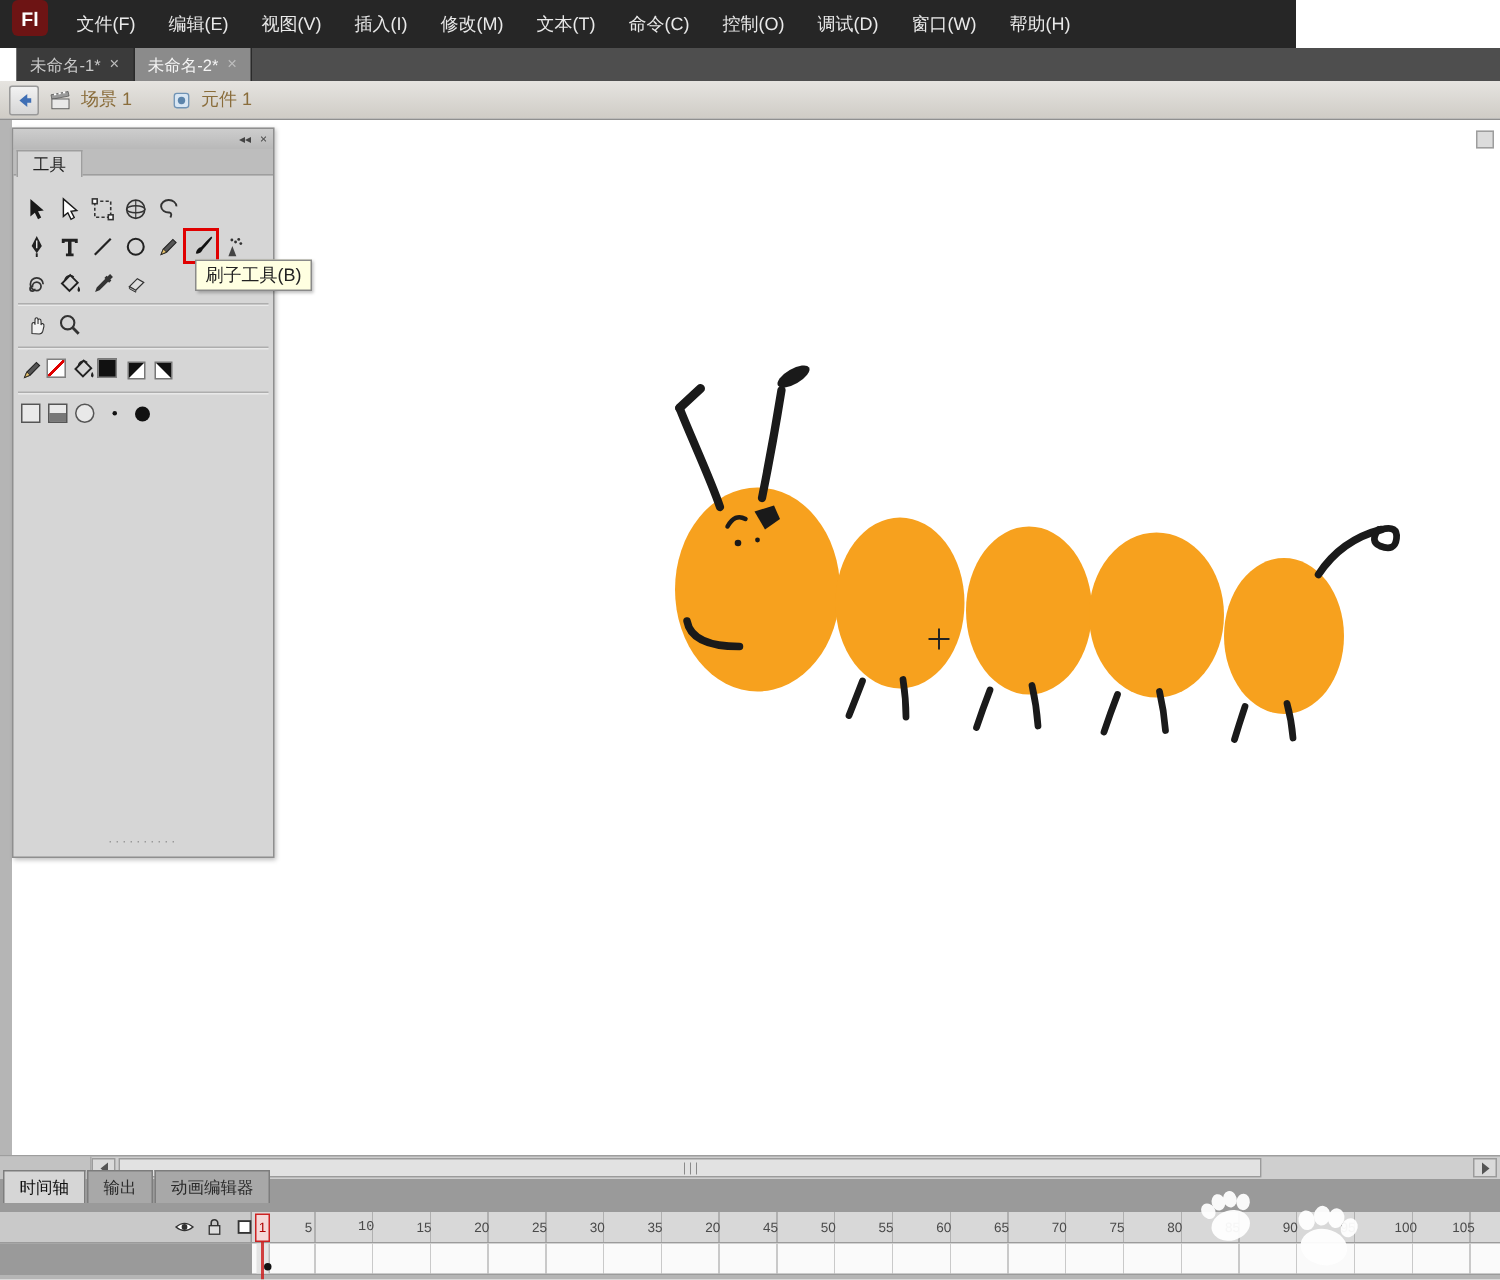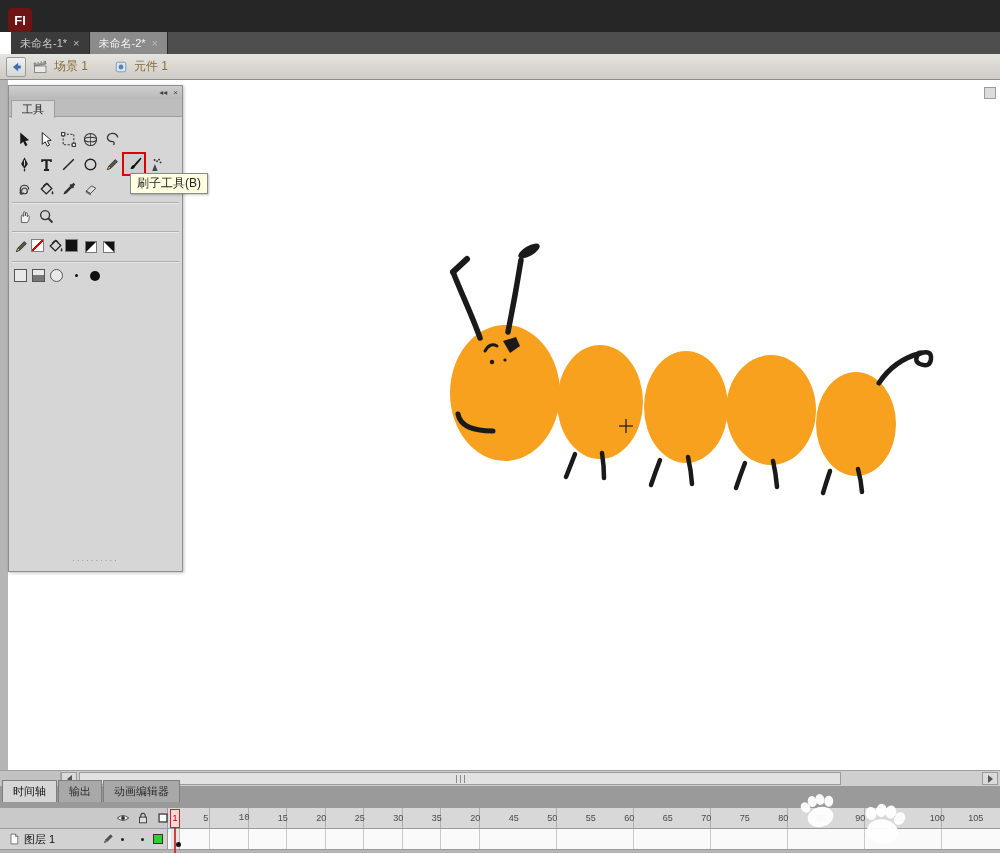--- a/index.html
+++ b/index.html
@@ -1,20 +1,20 @@
 <!DOCTYPE html>
 <html style="--body_orange: #F7A11E; --ink: #1A1A1A; --highlight_red: #E00000; --playhead_red: #CC2222; --layer_green: #33CC33; --tooltip_bg: #FFFFE1;"><head>
 <meta charset="utf-8">
 <style>
   html,body{margin:0;padding:0;}
   body{width:1000px;height:853px;position:relative;overflow:hidden;background:#fff;
        font-family:"Liberation Sans","DejaVu Sans",sans-serif;-webkit-font-smoothing:antialiased;}
 
   
-  .menu-bar{position:absolute;left:0;top:0;width:1000px;height:32px;background:#262626;display:flex;align-items:flex-end;}
+  .menu-bar{position:absolute;left:0;top:0;width:864px;height:32px;background:#262626;display:flex;align-items:flex-start;}
   .logo{width:24px;height:24px;margin:0 8px 0 8px;background:#6d1414;color:#fff;border-radius:4px;
         font-weight:bold;font-size:13px;display:flex;align-items:center;justify-content:center;}
   .menus{display:flex;align-items:center;height:100%;}
   .menu-item{color:#e9e9e9;font-size:12px;padding:0 11px;line-height:32px;cursor:default;}
 
   
   .doc-tabs{position:absolute;left:0;top:32px;width:1000px;height:22px;background:#4e4e4e;display:flex;margin-left:11px;}
   .doc-tab{display:flex;align-items:center;gap:6px;padding:0 9px;font-size:11px;background:#3b3b3b;color:#c9c9c9;
            border-right:1px solid #2a2a2a;}
   .doc-tab.active{background:#8b8b8b;color:#f4f4f4;}
@@ -209,20 +209,33 @@
     <symbol id="s-back-arrow" viewBox="0 0 16 16">
         <path d="M10.5 3 L4.5 8 L10.5 13 V9.8 H13.5 V6.2 H10.5 Z" fill="#3f6fb5"></path>
       </symbol>
   </defs>
 </svg>
 
 <div class="app">
 
   <div class="menu-bar">
     <div class="logo">Fl</div>
+    <nav class="menus">
+        <span class="menu-item">文件(F)</span>
+        <span class="menu-item">编辑(E)</span>
+        <span class="menu-item">视图(V)</span>
+        <span class="menu-item">插入(I)</span>
+        <span class="menu-item">修改(M)</span>
+        <span class="menu-item">文本(T)</span>
+        <span class="menu-item">命令(C)</span>
+        <span class="menu-item">控制(O)</span>
+        <span class="menu-item">调试(D)</span>
+        <span class="menu-item">窗口(W)</span>
+        <span class="menu-item">帮助(H)</span>
+      </nav>
   </div>
 
   <div class="doc-tabs">
       <div class="doc-tab">
         <span class="tab-label">未命名-1*</span>
         <span class="tab-close">×</span>
       </div>
       <div class="doc-tab active">
         <span class="tab-label">未命名-2*</span>
         <span class="tab-close">×</span>
@@ -465,32 +478,20 @@
         <span class="frame-num" style="left: 490.65px;">65</span>
         <span class="frame-num" style="left: 529.15px;">70</span>
         <span class="frame-num" style="left: 567.65px;">75</span>
         <span class="frame-num" style="left: 606.15px;">80</span>
         <span class="frame-num" style="left: 644.65px;">85</span>
         <span class="frame-num" style="left: 683.15px;">90</span>
         <span class="frame-num" style="left: 721.65px;">95</span>
         <span class="frame-num" style="left: 760.15px;">100</span>
         <span class="frame-num" style="left: 798.65px;">105</span>
       </div>
-    <div class="tl-left-layer">
-      <svg width="12" height="14" style="margin-left:8px">
-          <use href="#s-page"></use>
-        </svg>
-      <span class="layer-name">图层 1</span>
-      <svg class="layer-pencil">
-          <use href="#s-pencil"></use>
-        </svg>
-      <span class="layer-dot" style="left:121px"></span>
-      <span class="layer-dot" style="left:141px"></span>
-      <span class="layer-swatch"></span>
-    </div>
     <div class="tl-frames">
       <span class="keyframe-cell">
           <span class="keyframe-dot"></span>
         </span>
     </div>
     <div class="playhead-marker">1</div>
     <div class="playhead-line"></div>
     <div class="tl-strip"></div>
   </div>
 

